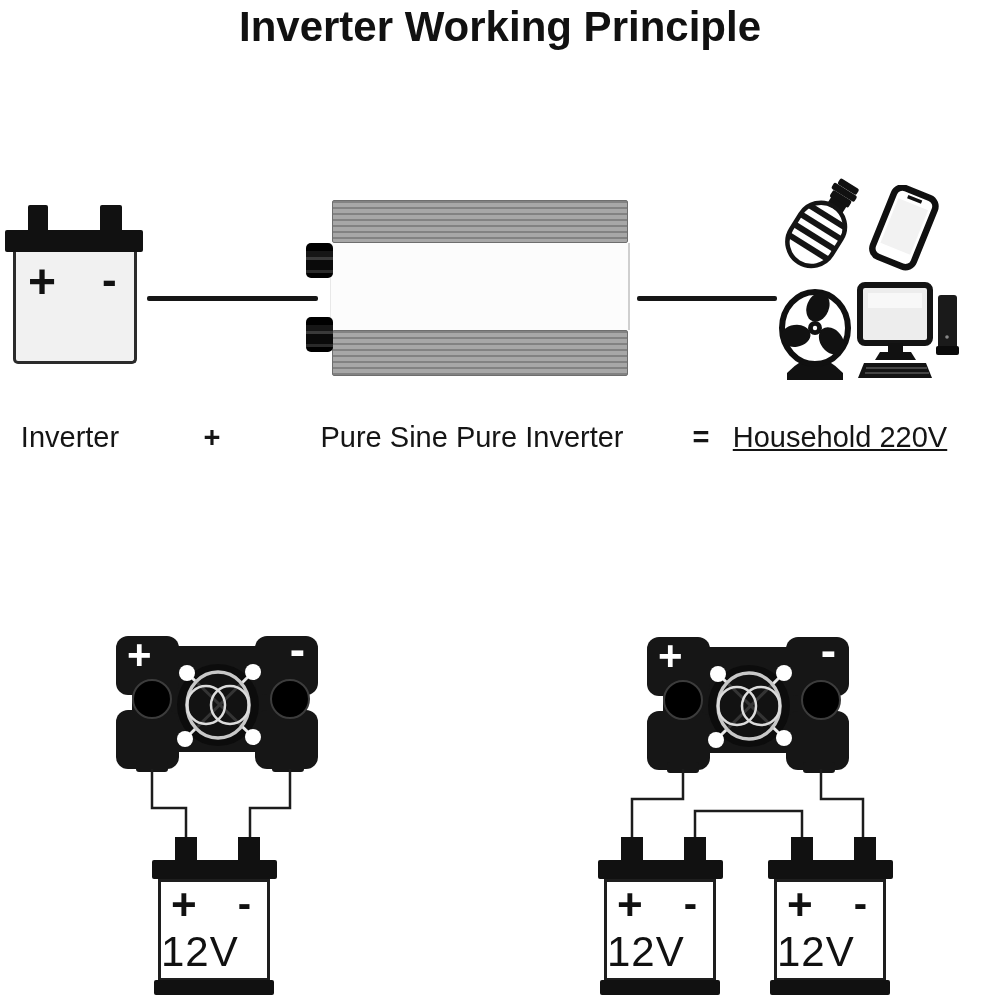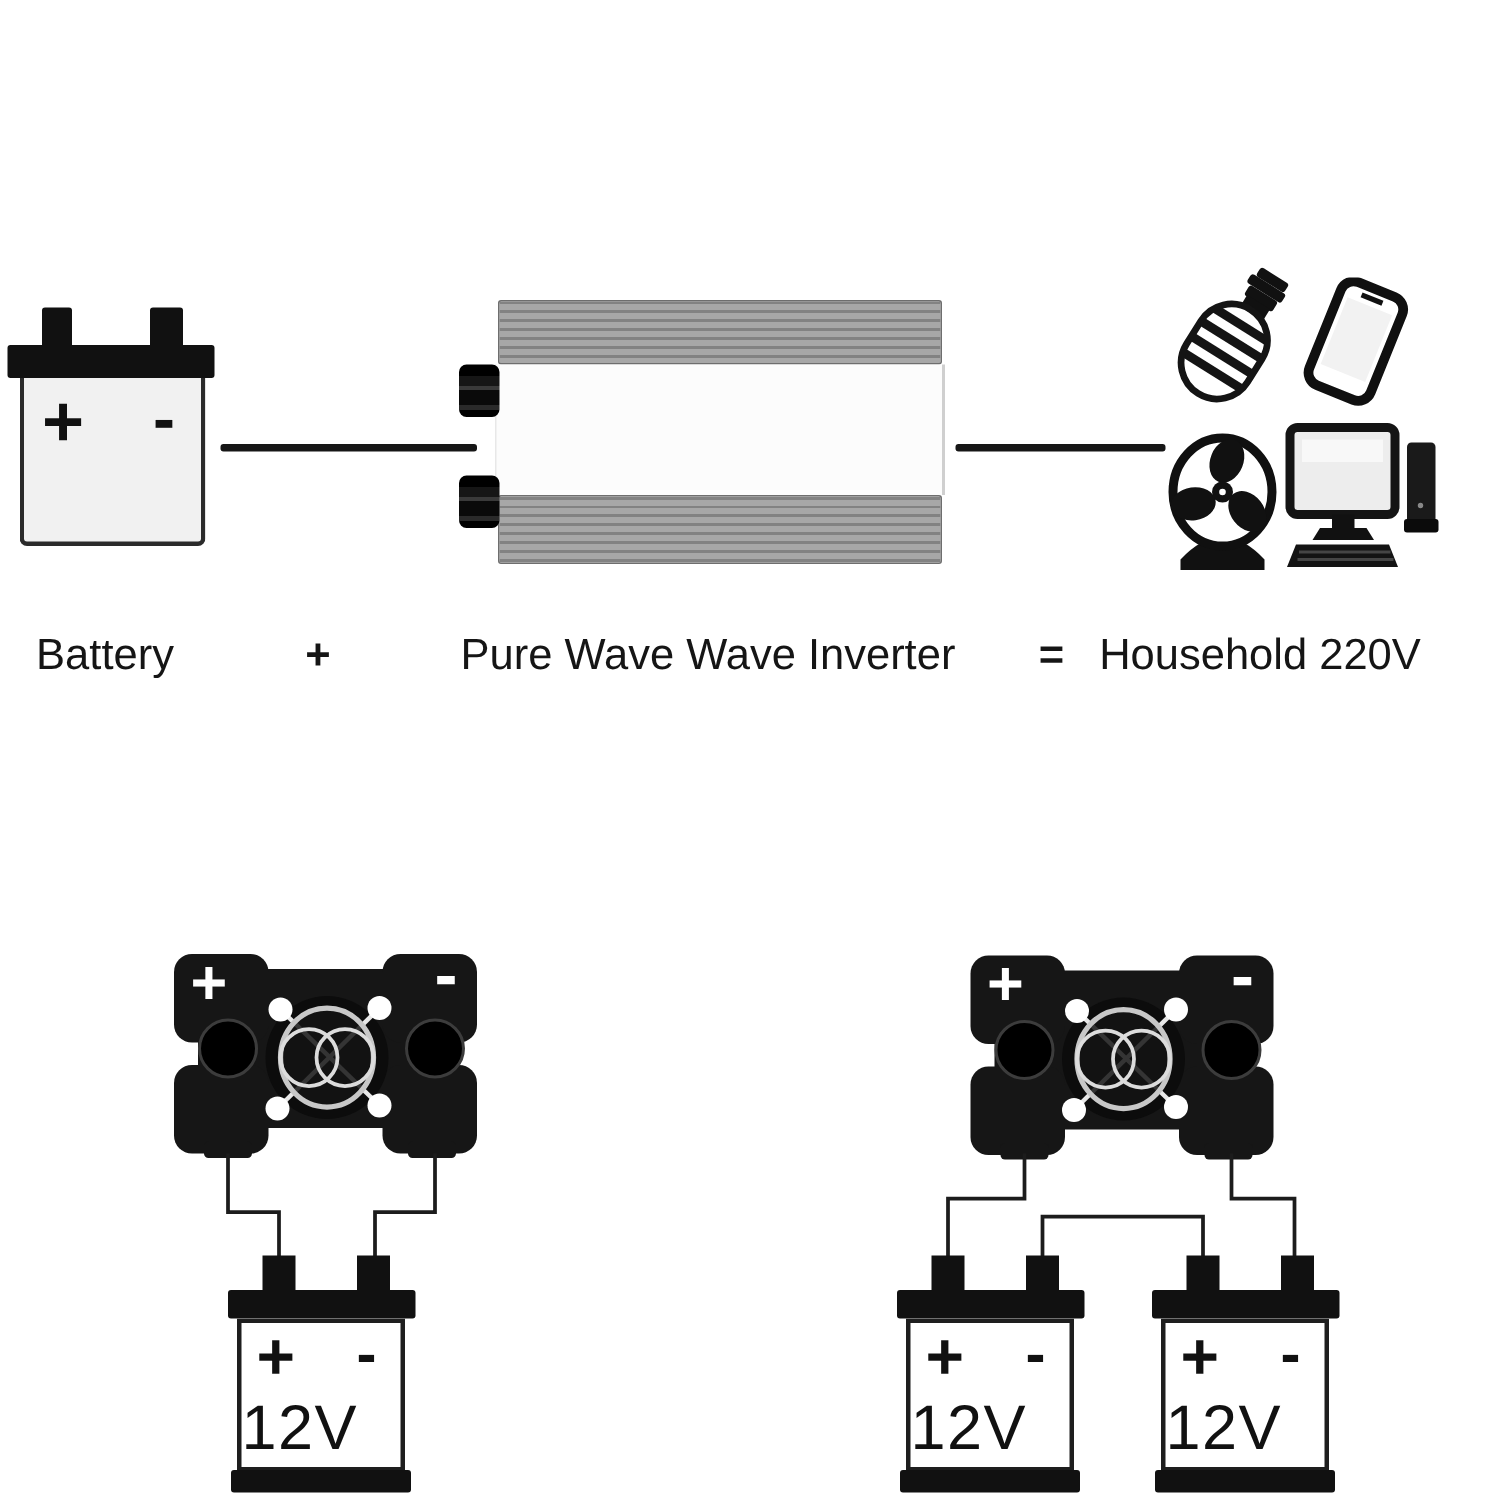--- a/index.html
+++ b/index.html
@@ -62,21 +62,21 @@
   .inv-side .post.p1 { top: 45px; }
   .inv-side .post.p2 { top: 119px; }
 
   
   .eq { position: absolute; top: 421px; transform: translateX(-50%); font-size: 29px; white-space: nowrap; color: #151515; }
   .eq.sign { font-weight: 700; }
   .eq.e-batt { left: 70px; }
   .eq.e-plus { left: 212px; }
   .eq.e-inv  { left: 472px; }
   .eq.e-eq   { left: 701px; }
-  .eq.e-house{ left: 840px; }
+  .eq.e-house{ left: 840px; text-decoration: underline; }
 
   
   .itv { position: absolute; width: 206px; height: 140px; }
   .itv svg { position: absolute; inset: 0; }
   .itv .plus  { position: absolute; left: 13px; top: 0px;  color: #fff; font-size: 42px; font-weight: 700; line-height: 44px; }
   .itv .minus { position: absolute; right: 15px; top: -6px; color: #fff; font-size: 46px; font-weight: 700; line-height: 44px; }
   .itv.left  { left: 114px; top: 633px; }
   .itv.right { left: 645px; top: 634px; }
 
   
@@ -99,20 +99,21 @@
 
   
   .appliances { position: absolute; left: 770px; top: 170px; width: 230px; height: 220px; }
   .appliances svg { position: absolute; }
 </style>
 </head>
 <body>
 
 <div id="page-root">
 
+  <div class="title">Inverter Working Principle</div>
 
   <div class="batt-src">
     <div class="t t1"></div>
     <div class="t t2"></div>
     <div class="cap"></div>
     <div class="body">
       <span class="plus">+</span>
       <span class="minus">-</span>
     </div>
   </div>
@@ -184,23 +185,23 @@
       <line x1="16" y1="93" x2="77" y2="93" stroke="#454545" stroke-width="2"></line>
       <line x1="15" y1="98" x2="79" y2="98" stroke="#454545" stroke-width="2"></line>
       <g>
         <rect x="88" y="20" width="19" height="58" rx="3" fill="#1a1a1a"></rect>
         <rect x="86" y="71" width="23" height="9" rx="2" fill="#0b0b0b"></rect>
         <circle cx="97" cy="62" r="1.8" fill="#888"></circle>
       </g>
     </svg>
   </div>
 
-  <span class="eq e-batt">Battery</span>
+  <span class="eq e-batt">Inverter</span>
   <span class="eq e-plus sign">+</span>
-  <span class="eq e-inv">Pure Wave Wave Inverter</span>
+  <span class="eq e-inv">Pure Sine Pure Inverter</span>
   <span class="eq e-eq sign">=</span>
   <span class="eq e-house">Household 220V</span>
 
   <div class="itv left">
     <svg viewBox="0 0 206 140">
       <g fill="#161616">
         <rect x="18" y="13" width="170" height="106" rx="10"></rect>
         <rect x="2" y="3" width="63" height="59" rx="12"></rect>
         <rect x="141" y="3" width="63" height="59" rx="12"></rect>
         <rect x="2" y="77" width="63" height="59" rx="12"></rect>

